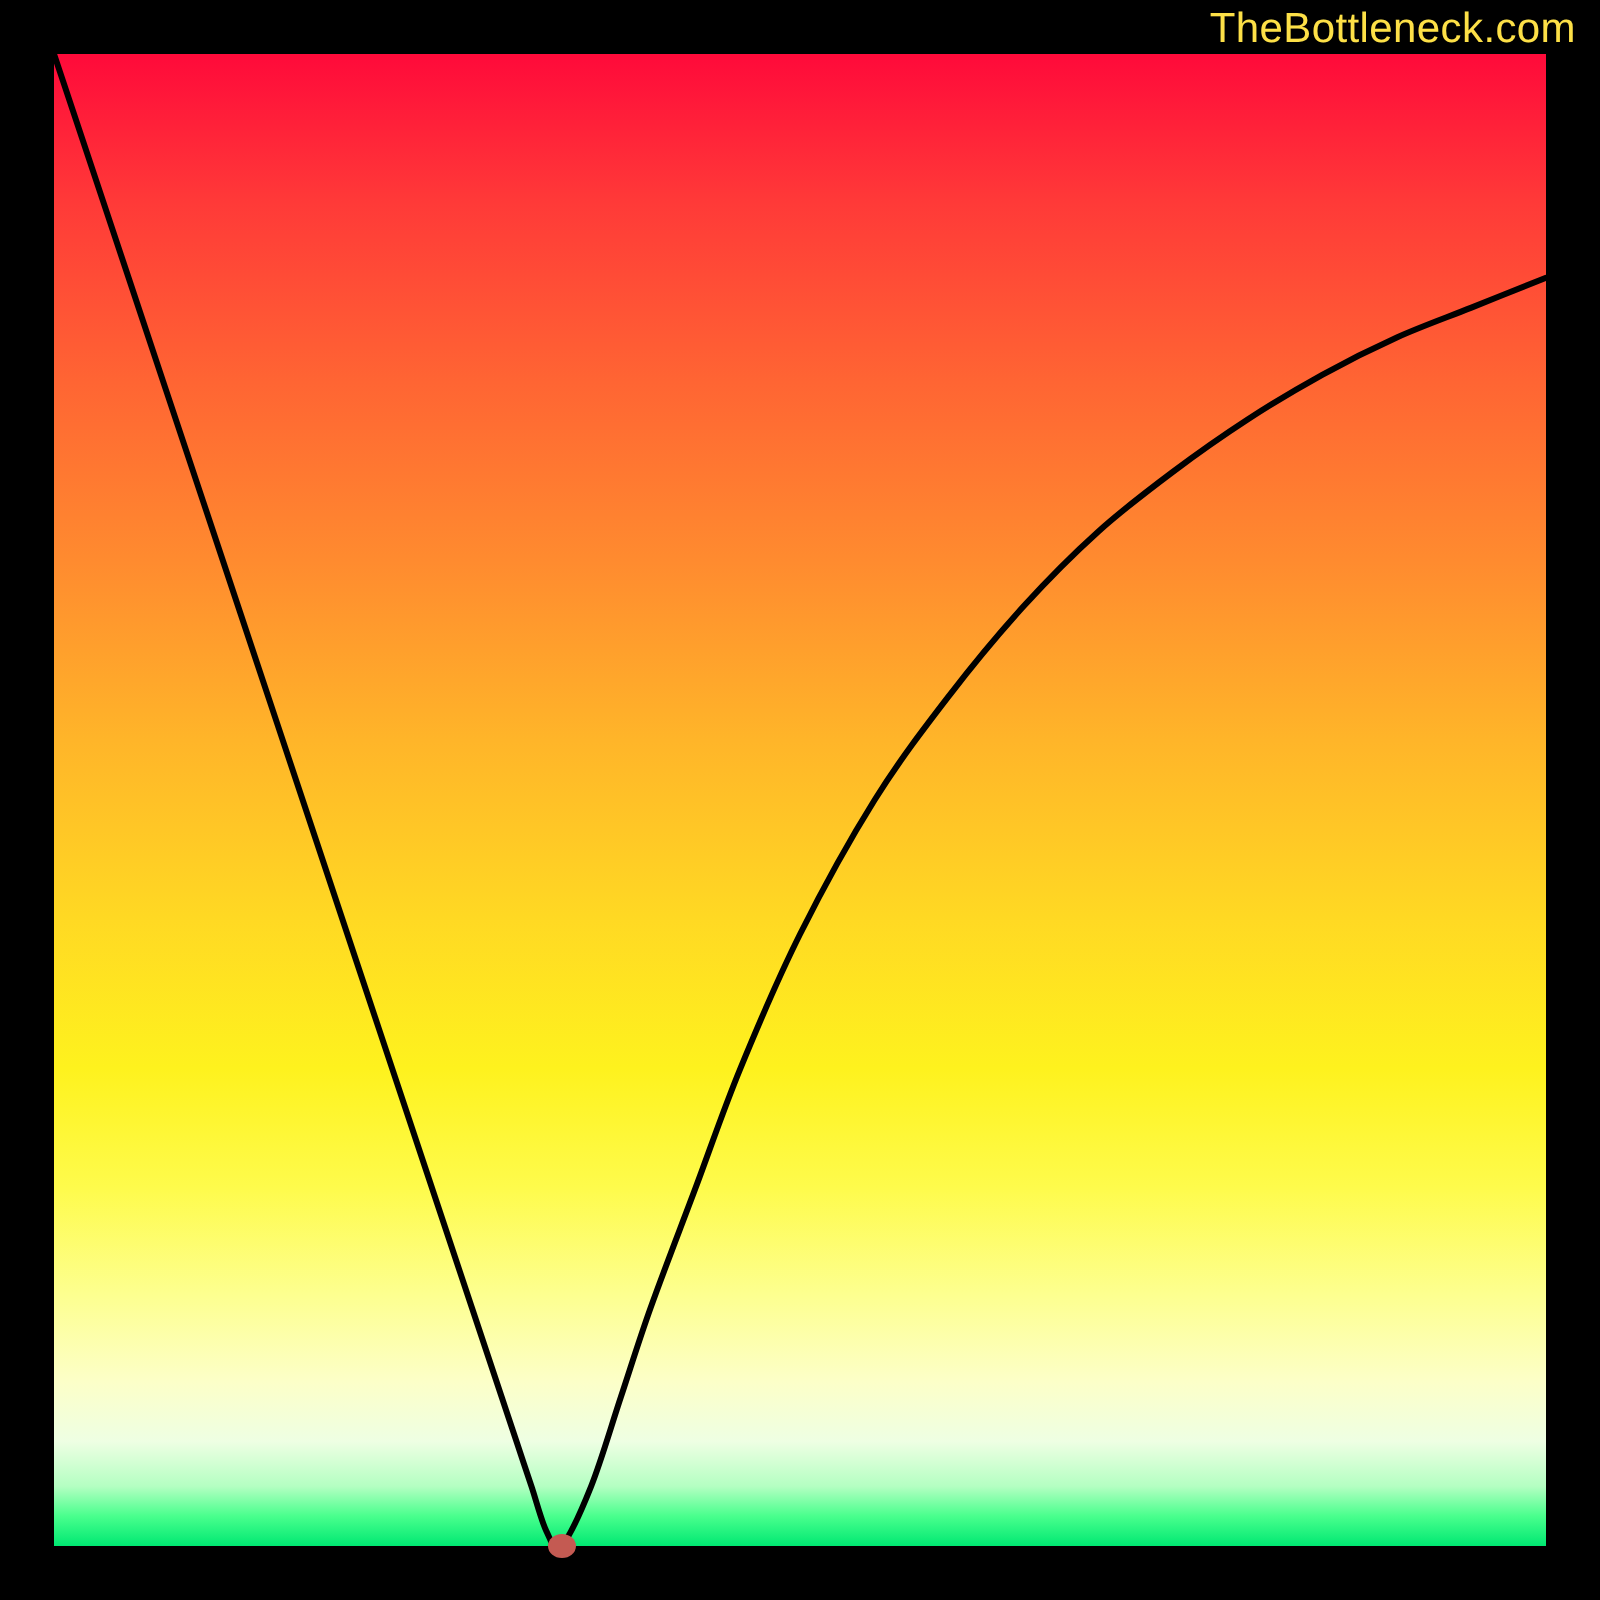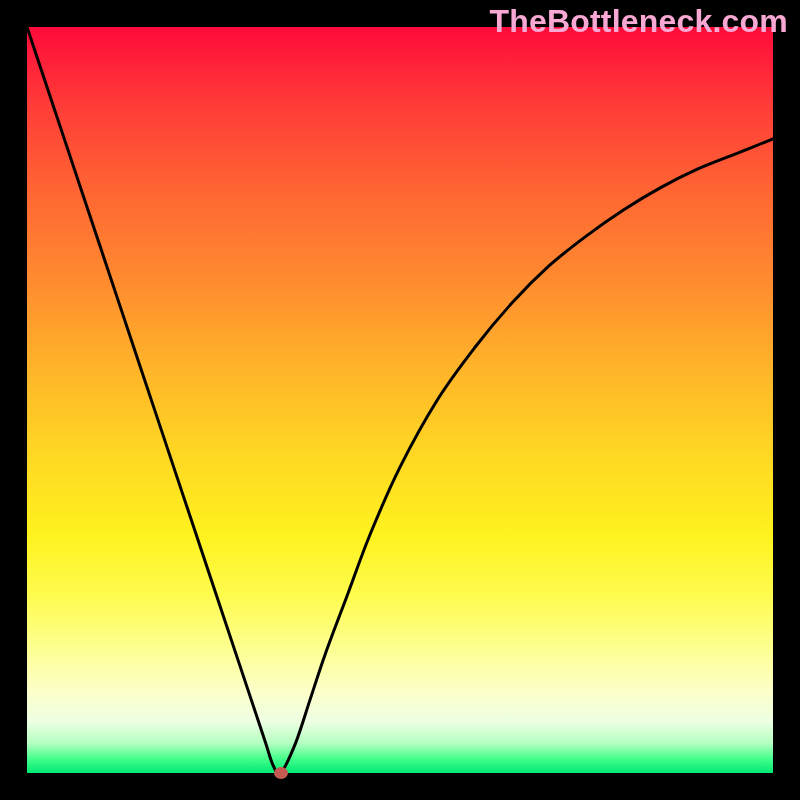--- a/index.html
+++ b/index.html
@@ -14,23 +14,23 @@
   .frame {
     position: relative;
     width: 800px;
     height: 800px;
     background: #000;
   }
   .watermark {
     position: absolute;
     top: 3px;
     right: 12px;
-    color: #f9a8d4;
-    font-size: 32px;
-    font-weight: 700;
+    color: #fde047;
+    font-size: 21px;
+    font-weight: 400;
     letter-spacing: 0.2px;
     z-index: 10;
   }
   .plot {
     position: absolute;
     left: 27px;
     top: 27px;
     width: 746px;
     height: 746px;
     background: linear-gradient(to bottom,

